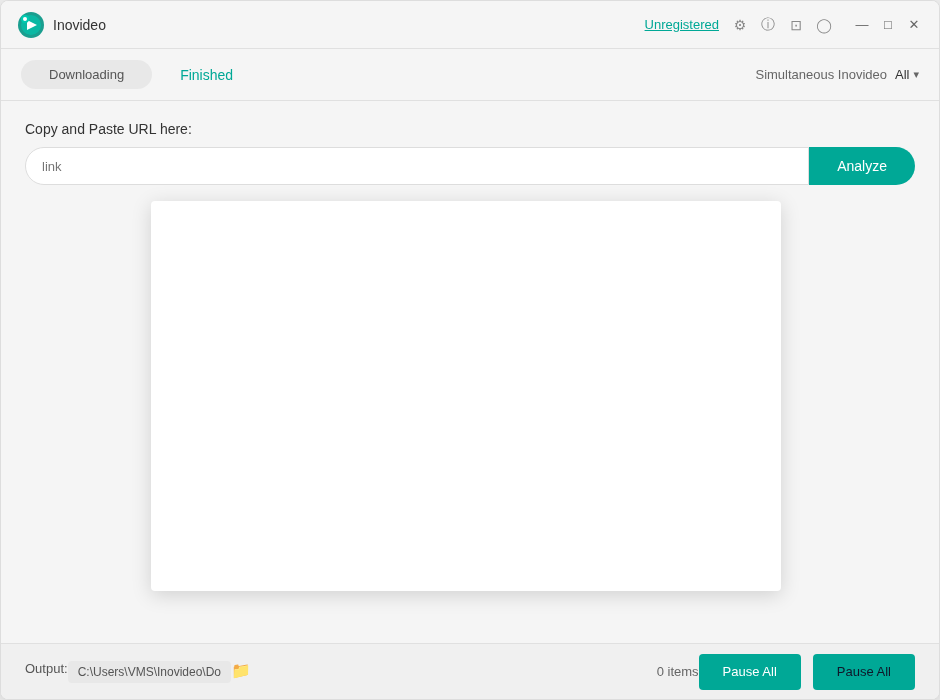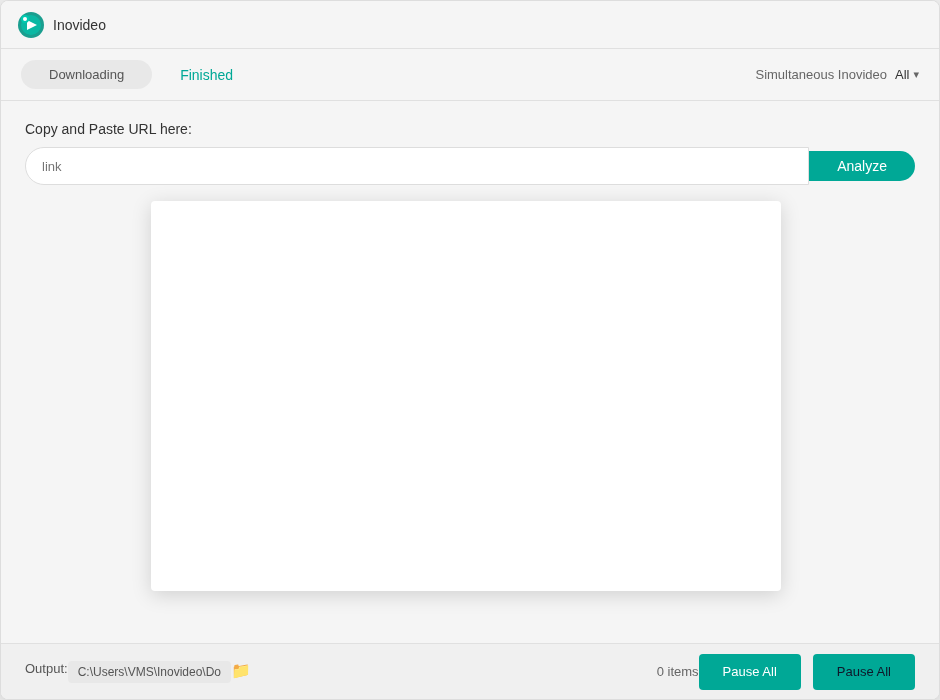--- a/index.html
+++ b/index.html
@@ -192,21 +192,21 @@
       border: 1px solid #ddd;
       border-radius: 20px 0 0 20px;
       padding: 0 16px;
       font-size: 13px;
       color: #999;
       background: #fff;
       outline: none;
     }
 
     .analyze-btn {
-      height: 30px;
+      height: 38px;
       padding: 0 28px;
       background: #00a896;
       color: #fff;
       border: none;
       border-radius: 0 20px 20px 0;
       font-size: 14px;
       font-weight: 500;
       cursor: pointer;
     }
 
@@ -313,20 +313,34 @@
     <div class="title-bar-left">
       <svg class="logo-svg" viewBox="0 0 28 28" xmlns="http://www.w3.org/2000/svg">
         <circle cx="14" cy="14" r="13" fill="#1a9e8f"></circle>
         <circle cx="14" cy="14" r="10" fill="#00c9b0" opacity="0.6"></circle>
         <path d="M10 9 L20 14 L10 19 Z" fill="white"></path>
         <circle cx="8" cy="8" r="4" fill="#00c9b0"></circle>
         <circle cx="8" cy="8" r="2" fill="white"></circle>
       </svg>
       <span class="app-name">Inovideo</span>
     </div>
+    <div class="title-bar-right">
+      <span class="unregistered-link">Unregistered</span>
+      <div class="title-icons">
+        <span class="title-icon">⚙</span>
+        <span class="title-icon">ⓘ</span>
+        <span class="title-icon">⊡</span>
+        <span class="title-icon">◯</span>
+      </div>
+      <div class="window-controls">
+        <span class="win-btn">—</span>
+        <span class="win-btn">□</span>
+        <span class="win-btn">✕</span>
+      </div>
+    </div>
   </div>
 
   <div class="tabs-bar">
     <div class="tab-group">
       <div class="tab tab-downloading">
         <span>Downloading</span>
       </div>
       <div class="tab tab-finished">
         <span>Finished</span>
       </div>

